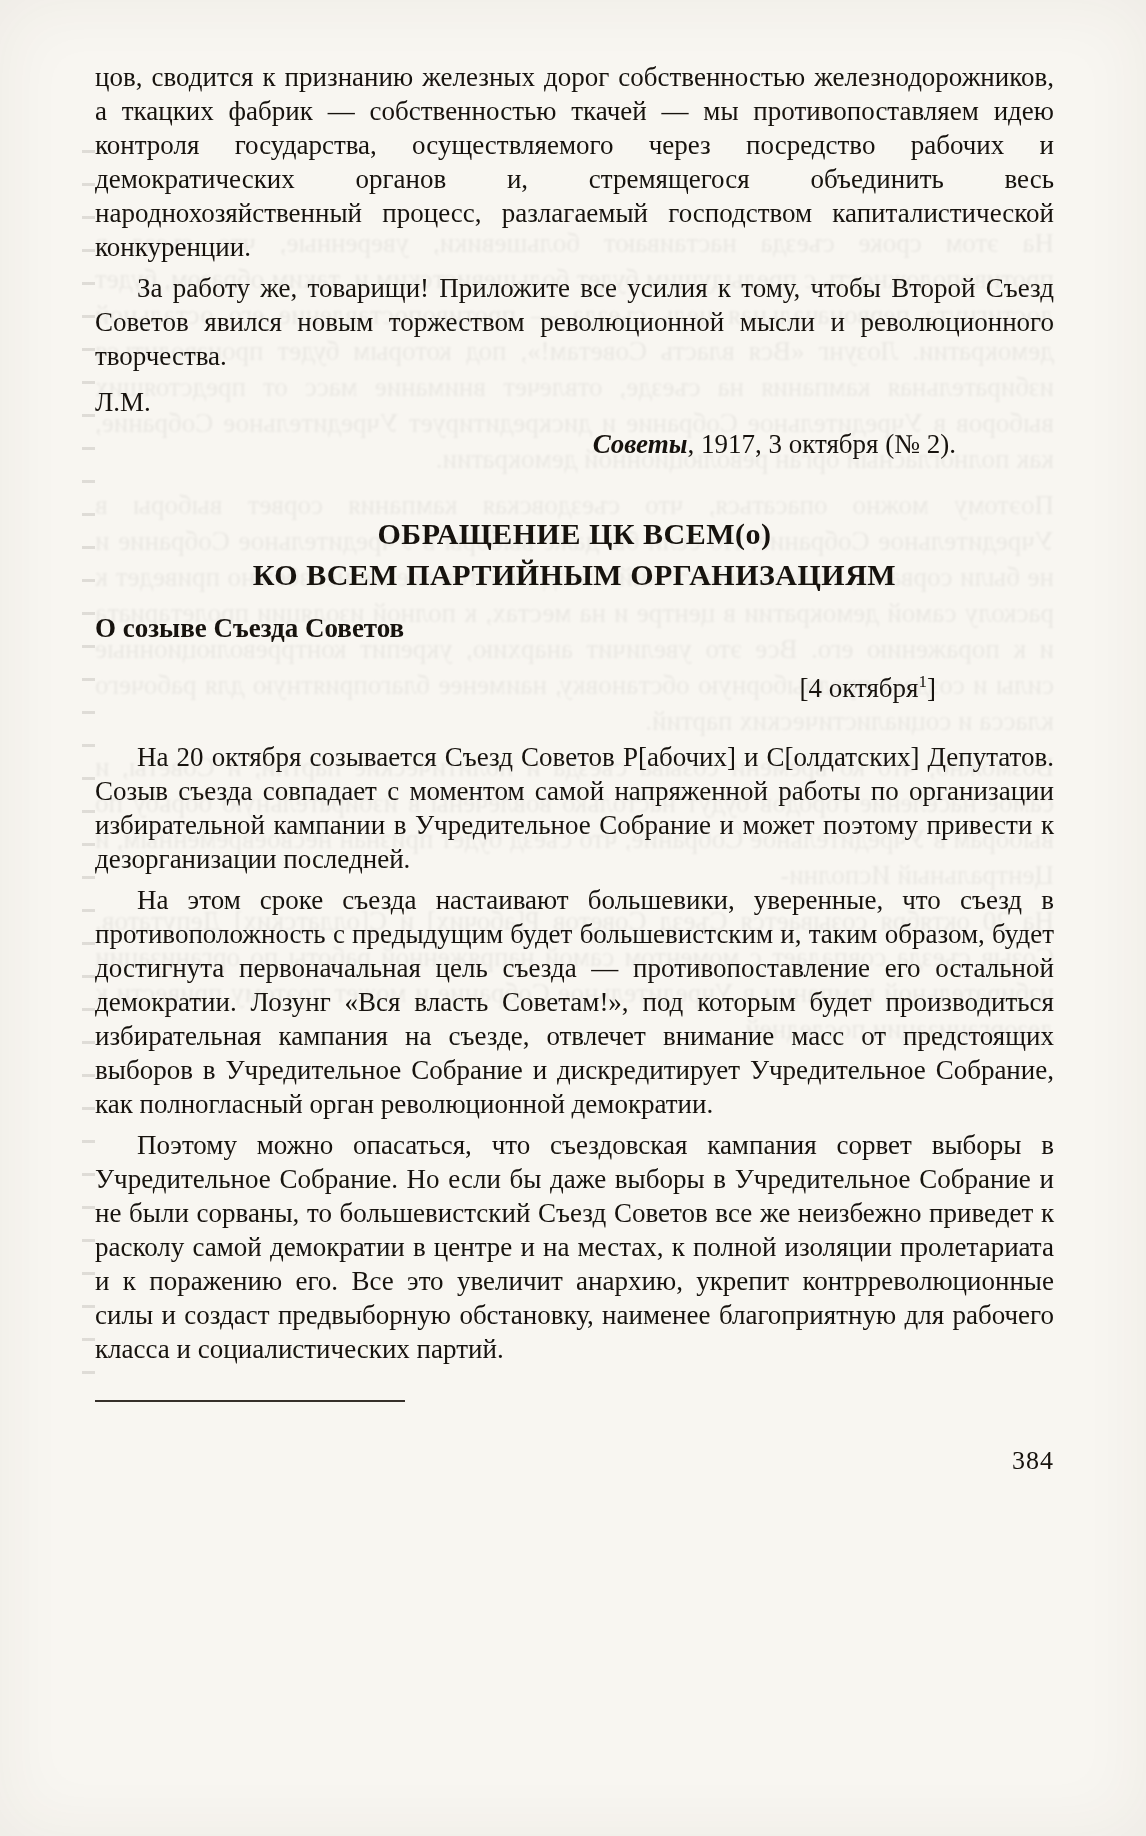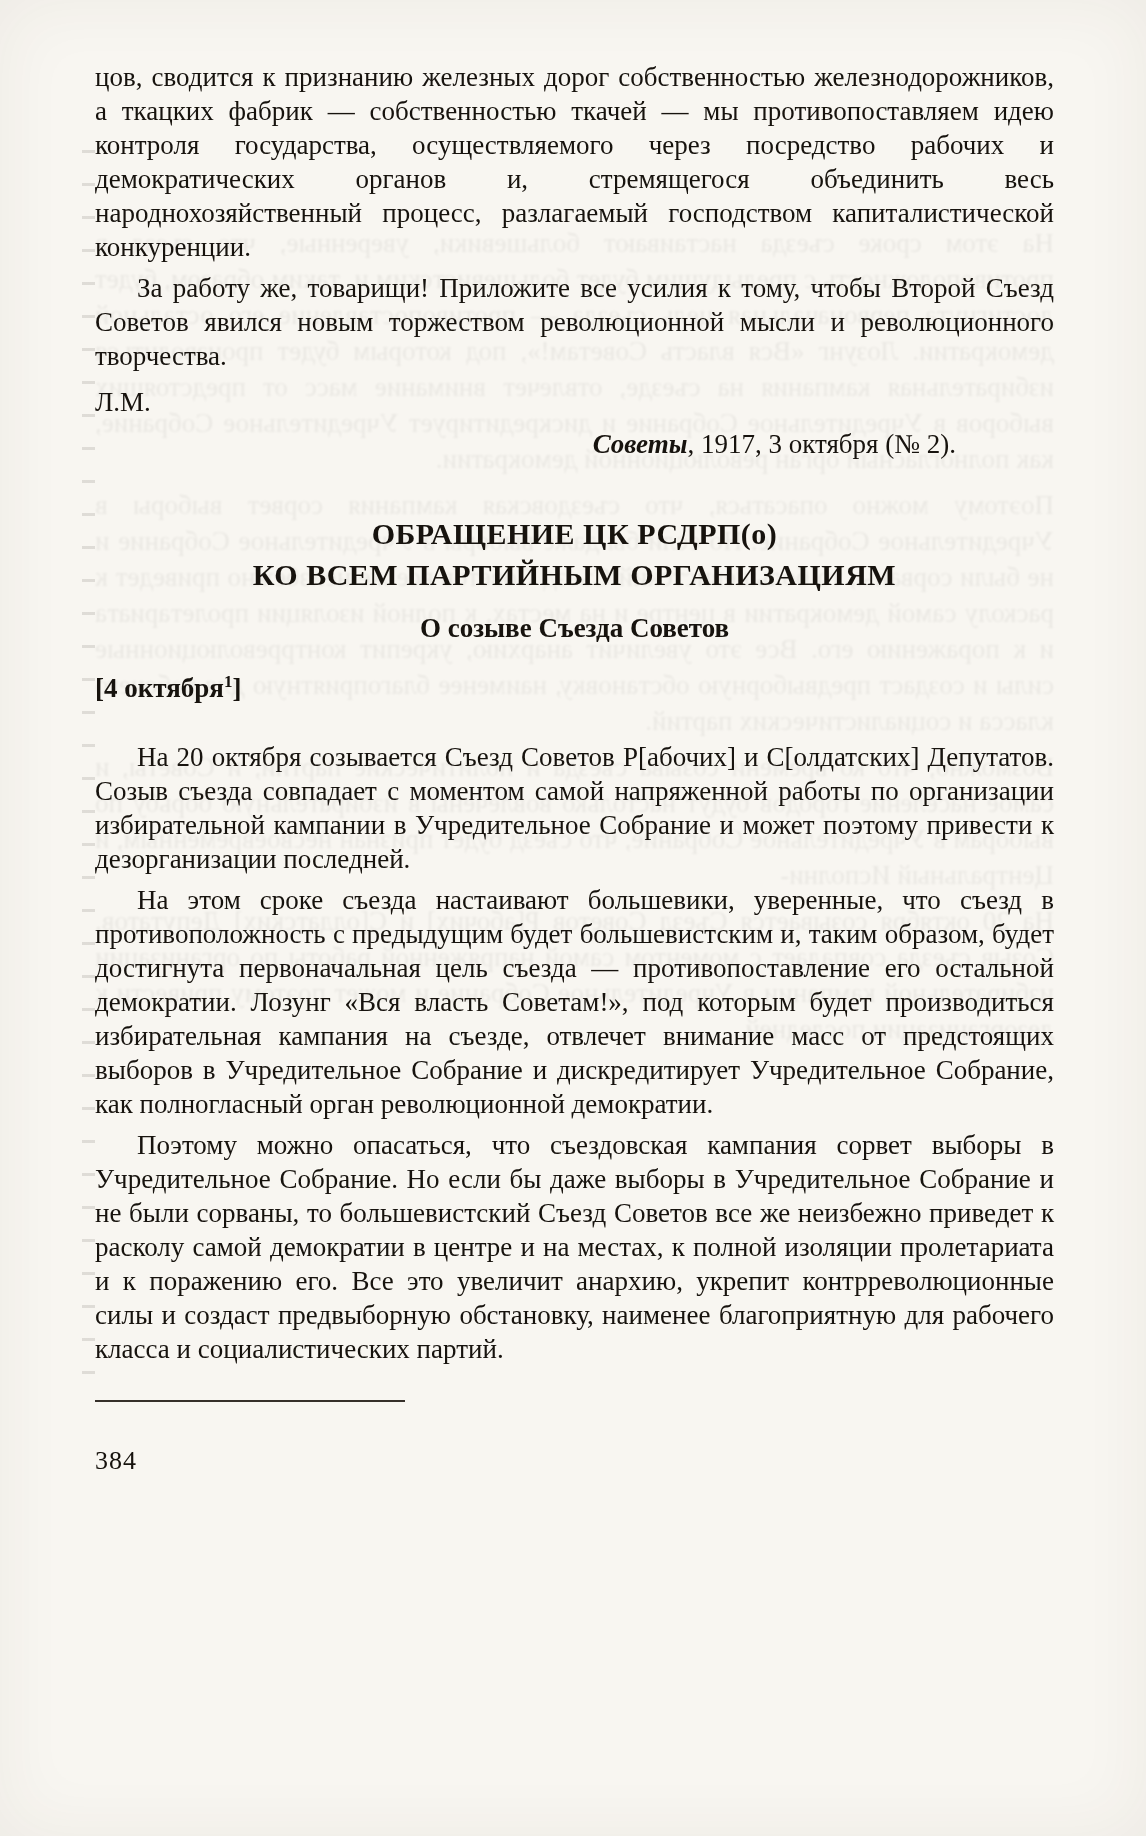--- a/index.html
+++ b/index.html
@@ -91,27 +91,27 @@
     font-size: 30px;
     font-weight: bold;
     line-height: 41px;
     text-align: center;
     letter-spacing: 0.5px;
   }
   .article-subtitle {
     margin-top: 16px;
     font-size: 27px;
     font-weight: bold;
-    text-align: center;
     line-height: 34px;
   }
   .article-date {
-    margin: 26px 56px 0 0;
+    margin: 26px 118px 0 0;
     font-size: 27px;
-    font-weight: bold;
+    font-weight: normal;
+    text-align: right;
     line-height: 34px;
   }
   .article-date sup, .footnote-text sup {
     font-size: 17px;
     vertical-align: super;
     line-height: 0;
   }
   .article-body { margin-top: 35px; }
   .footnote {
     margin-top: 34px;
@@ -124,21 +124,21 @@
   .footnote-text {
     margin: 0;
     font-size: 22px;
     line-height: 29px;
     text-align: justify;
     text-indent: 32px;
   }
   .page-number {
     margin-top: 44px;
     font-size: 26px;
-    text-align: left;
+    text-align: right;
     letter-spacing: 1px;
   }
 </style>
 </head>
 <body>
 
 <div class="scan">
 
   <div class="edge-marks"></div>
 
@@ -153,21 +153,21 @@
 
     <p class="body-para no-indent">цов, сводится к признанию железных дорог собственностью железнодорожников, а ткацких фабрик — собственностью ткачей — мы противопоставляем идею контроля государства, осуществляемого через посредство рабочих и демократических органов и, стремящегося объединить весь народнохозяйственный процесс, разлагаемый господством капиталистической конкуренции.</p>
 
     <p class="body-para">За работу же, товарищи! Приложите все усилия к тому, чтобы Второй Съезд Советов явился новым торжеством революционной мысли и революционного творчества.</p>
 
     <p class="signature">Л.М.</p>
 
     <p class="source-line"><span class="source-title">Советы</span><span>, 1917, 3 октября (№ 2).</span></p>
 
     <div class="article-title">
-      <div>ОБРАЩЕНИЕ ЦК РСДРП(о)</div>
+      <div>ОБРАЩЕНИЕ ЦК ВСЕМ(о)</div>
       <div>КО ВСЕМ ПАРТИЙНЫМ ОРГАНИЗАЦИЯМ</div>
     </div>
 
     <div class="article-subtitle">О созыве Съезда Советов</div>
 
     <div class="article-date"><span>[4 октября</span><sup>1</sup><span>]</span></div>
 
     <div class="article-body">
       <p class="body-para">На 20 октября созывается Съезд Советов Р[абочих] и С[олдатских] Депутатов. Созыв съезда совпадает с моментом самой напряженной работы по организации избирательной кампании в Учредительное Собрание и может поэтому привести к дезорганизации последней.</p>
       <p class="body-para">На этом сроке съезда настаивают большевики, уверенные, что съезд в противоположность с предыдущим будет большевистским и, таким образом, будет достигнута первоначальная цель съезда — противопоставление его остальной демократии. Лозунг «Вся власть Советам!», под которым будет производиться избирательная кампания на съезде, отвлечет внимание масс от предстоящих выборов в Учредительное Собрание и дискредитирует Учредительное Собрание, как полногласный орган революционной демократии.</p>

